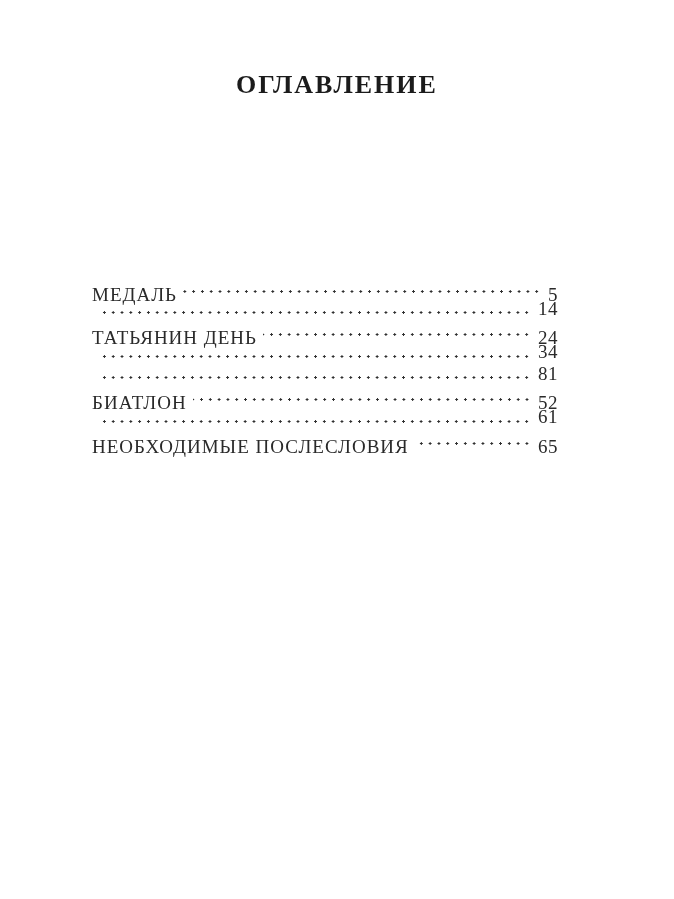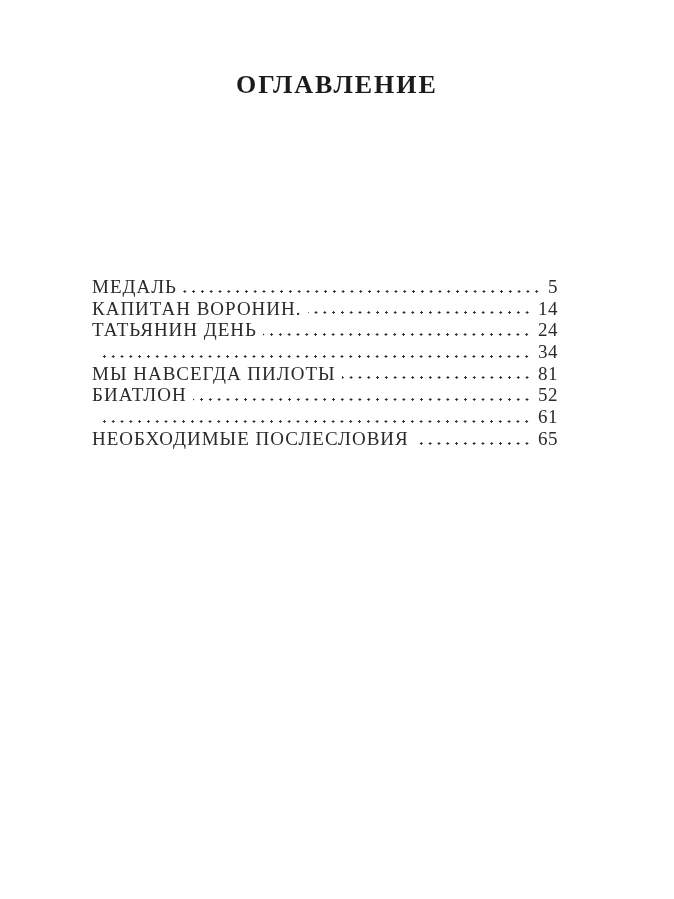--- a/index.html
+++ b/index.html
@@ -38,20 +38,21 @@
     display: flex;
     align-items: baseline;
     height: 21.7px;
     font-size: 19px;
     letter-spacing: 1px;
     color: #2a2a2a;
     white-space: nowrap;
   }
   .toc-title {
     flex: 0 0 auto;
+    margin-top: 8px;
   }
   .toc-leader {
     flex: 1 1 auto;
     align-self: flex-end;
     height: 3px;
     margin: 0 4px 5px 6px;
     background-image: radial-gradient(circle 1.2px at 1.5px 1.5px, #2f2f2f 97%, rgba(0,0,0,0));
     background-size: 8.8px 3px;
     background-repeat: repeat-x;
     background-position: right bottom;
@@ -69,38 +70,36 @@
   <h1 class="page-title">ОГЛАВЛЕНИЕ</h1>
 
   <div class="toc-list" id="toc-list">
   <div class="toc-row">
     <span class="toc-title">МЕДАЛЬ</span>
     <span class="toc-leader"></span>
     <span class="toc-page-num">5</span>
   </div>
 
   <div class="toc-row">
-    <span class="toc-title">КАПИТАН ВОРОНИН.</span>
     <span class="toc-leader"></span>
     <span class="toc-page-num">14</span>
   </div>
 
   <div class="toc-row">
     <span class="toc-title">ТАТЬЯНИН ДЕНЬ</span>
     <span class="toc-leader"></span>
     <span class="toc-page-num">24</span>
   </div>
 
   <div class="toc-row">
     <span class="toc-leader"></span>
     <span class="toc-page-num">34</span>
   </div>
 
   <div class="toc-row">
-    <span class="toc-title">МЫ НАВСЕГДА ПИЛОТЫ</span>
     <span class="toc-leader"></span>
     <span class="toc-page-num">81</span>
   </div>
 
   <div class="toc-row">
     <span class="toc-title">БИАТЛОН</span>
     <span class="toc-leader"></span>
     <span class="toc-page-num">52</span>
   </div>
 

